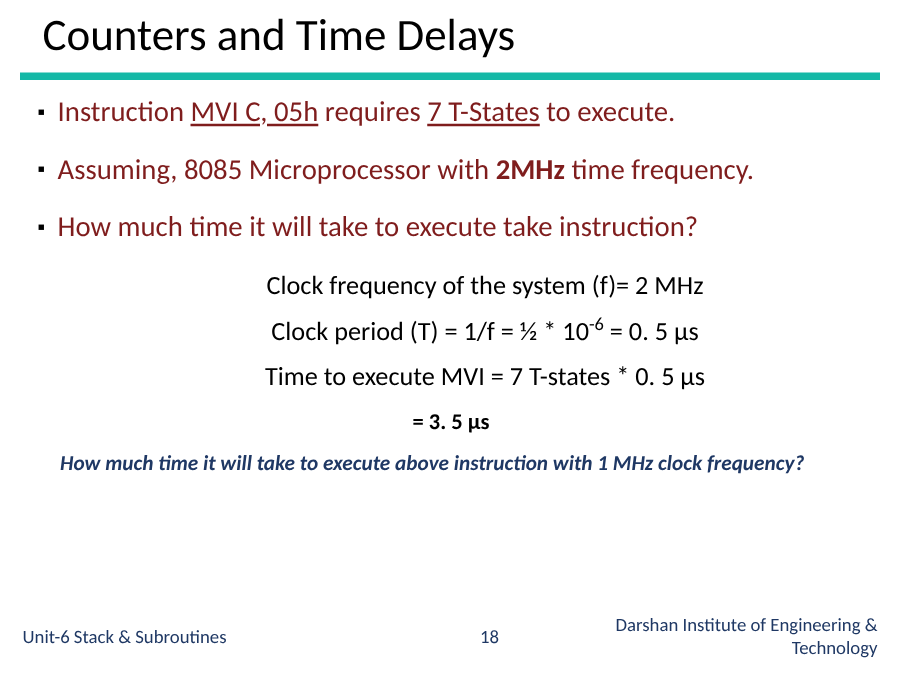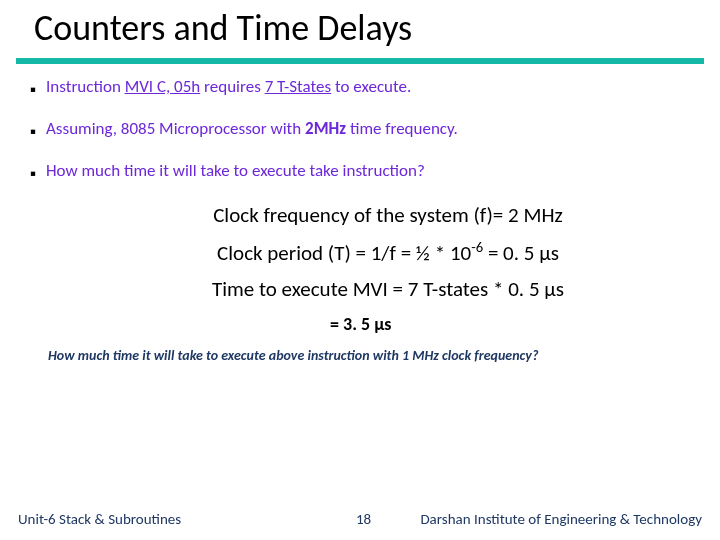--- a/index.html
+++ b/index.html
@@ -30,22 +30,22 @@
     margin-bottom: 16px;
   }
   .bullet {
     font-size: 17px;
     color: #000;
     margin-right: 10px;
     line-height: 1.4;
     margin-top: 2px;
   }
   .btext {
-    font-size: 17px;
-    color: #6d28d9;
+    font-size: 23px;
+    color: #7f1d1d;
     line-height: 1.3;
   }
   .u { text-decoration: underline; }
   .b { font-weight: 700; }
   .indent-block {
     margin-left: 56px;
     margin-bottom: 10px;
     text-align: center;
   }
   .calc {
@@ -56,37 +56,38 @@
   }
   .sup { font-size: 0.7em; vertical-align: super; }
   .result-row {
     font-size: 18px;
     color: #000;
     font-weight: 700;
     margin-left: 300px;
     margin-bottom: 12px;
   }
   .question {
-    font-size: 14px;
+    font-size: 17px;
     color: #1f3864;
     font-style: italic;
     font-weight: 700;
     line-height: 1.3;
     padding: 0 18px;
   }
   .footer {
     position: absolute;
     bottom: 12px;
     left: 0;
     right: 0;
     display: flex;
     align-items: center;
     font-size: 15px;
     color: #1f3864;
     padding: 0 18px;
+    gap: 28px;
   }
   .footer-left { flex: 0 0 auto; }
   .footer-mid { flex: 0 0 auto; width: 120px; text-align: right; margin-left: 70px; }
   .footer-right { flex: 1; text-align: right; margin-left: 20px; }
 </style>
 </head>
 <body>
 
 <div class="title-wrap">
   <div class="title">Counters and Time Delays</div>

